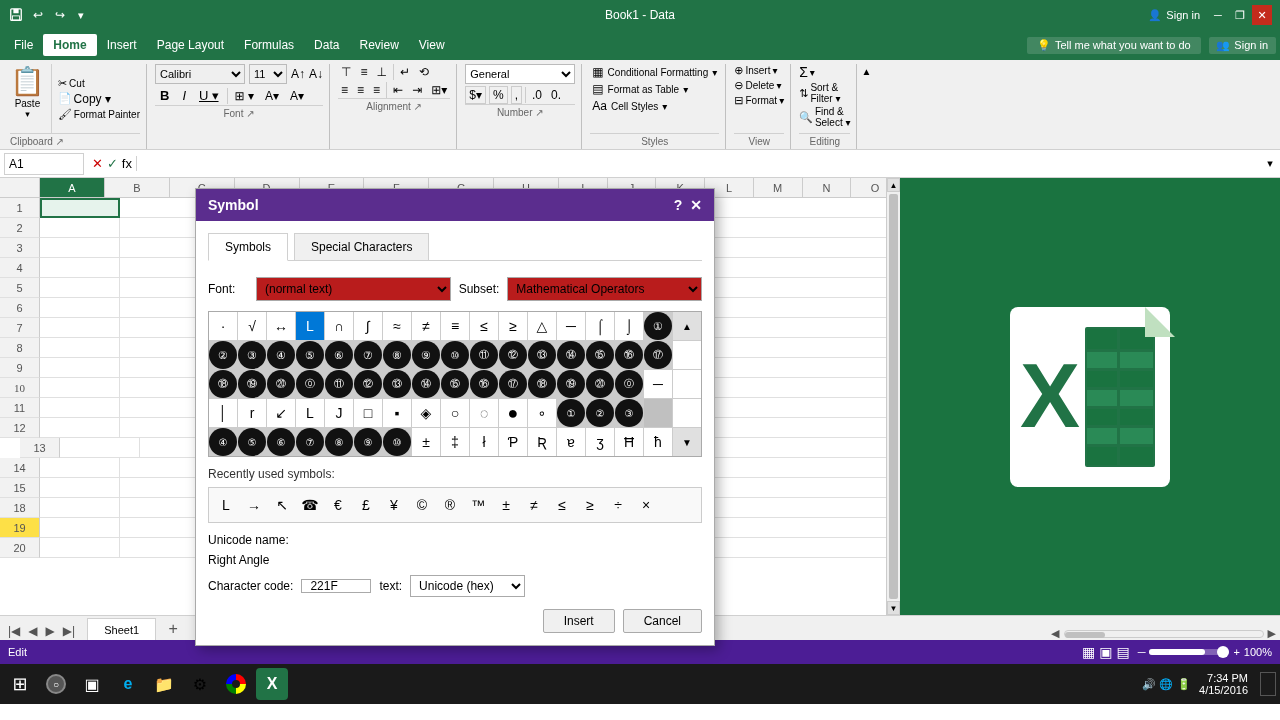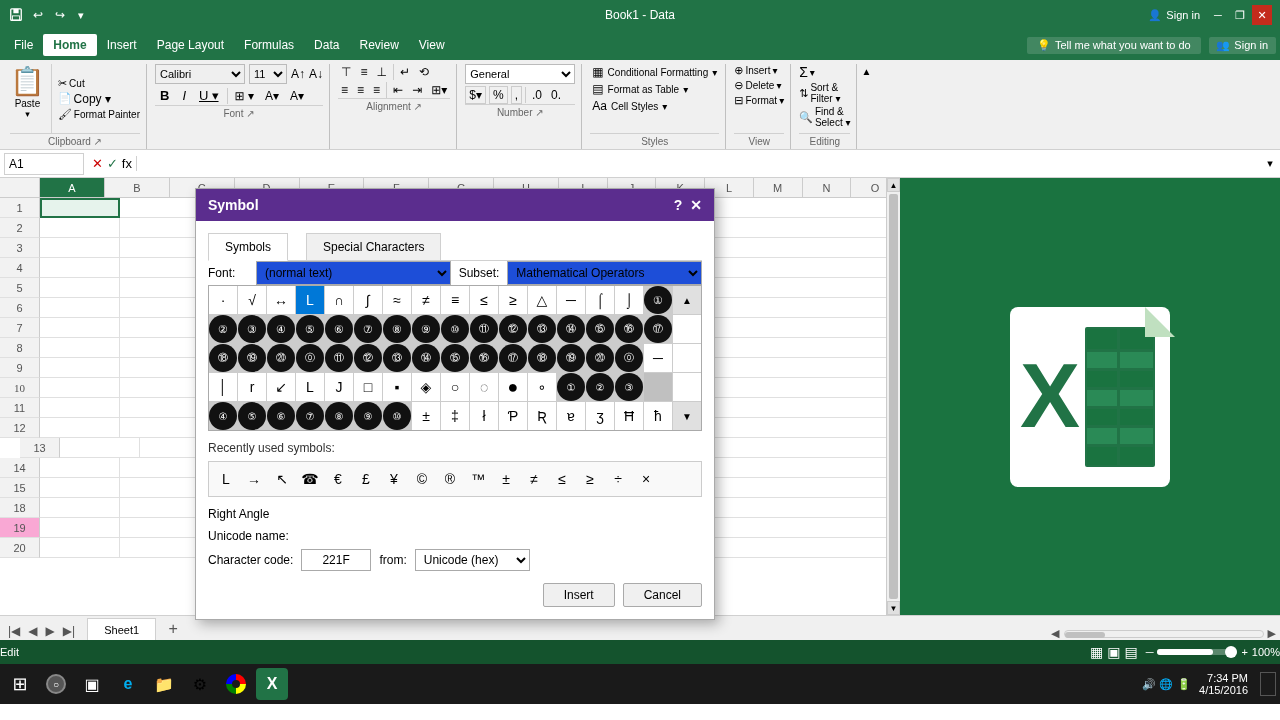--- a/index.html
+++ b/index.html
@@ -104,25 +104,25 @@
       justify-content: center;
       cursor: pointer;
       font-size: 16px;
       color: #555;
       margin-left: 4px;
     }
 
     
     .status-bar {
       height: 24px;
-      background: #14532d;
+      background: #4c1d95;
       display: flex;
       align-items: center;
       justify-content: space-between;
-      padding: 0 0;
+      padding: 0 8px;
       color: white;
       font-size: 11px;
     }
     .status-right { display: flex; align-items: center; gap: 8px; }
     .dialog {
       position: absolute;
       top: 0;
       left: 0;
       width: 520px;
       background: white;
@@ -135,41 +135,41 @@
       padding: 8px 12px;
       display: flex;
       align-items: center;
       justify-content: space-between;
       font-size: 14px;
       font-weight: bold;
     }
     .dialog-title-btns { display: flex; gap: 8px; align-items: center; }
     .dialog-title-btn { color: white; cursor: pointer; font-size: 14px; }
     .dialog-body { padding: 12px; }
-    .dialog-tabs { display: flex; gap: 16px; margin-bottom: 0; border-bottom: 1px solid #d0d0d0; }
+    .dialog-tabs { display: flex; gap: 4px; margin-bottom: 16px; border-bottom: 1px solid #d0d0d0; }
     .dialog-tab {
       padding: 6px 16px;
       cursor: pointer;
       font-size: 12px;
       border: 1px solid #d0d0d0;
       border-bottom: none;
       background: #f0f0f0;
       margin-right: 2px;
     }
     .dialog-tab.active { background: white; border-bottom: 1px solid white; margin-bottom: -1px; }
 
-    .dialog-row { display: flex; align-items: center; gap: 8px; }
+    .dialog-row { display: flex; align-items: center; margin-bottom: 10px; gap: 8px; }
     .dialog-label { font-size: 12px; min-width: 40px; }
     .dialog-select {
       flex: 1;
       height: 24px;
       border: 1px solid #aaa;
       font-size: 12px;
       padding: 0 4px;
-      background: #1d4ed8;
+      background: #b91c1c;
     }
 
     .symbol-grid {
       display: grid;
       grid-template-columns: repeat(17, 28px);
       gap: 1px;
       background: #ccc;
       border: 1px solid #aaa;
       margin-bottom: 10px;
       max-height: 160px;
@@ -204,24 +204,24 @@
       height: 26px;
       display: flex;
       align-items: center;
       justify-content: center;
       font-size: 14px;
       cursor: pointer;
       border: 1px solid transparent;
     }
     .char-code-input {
       width: 70px;
-      height: 22px;
+      height: 14px;
       border: 1px solid #aaa;
       font-size: 12px;
-      padding: 0 20px;
+      padding: 0 8px;
     }
     .from-select {
       height: 22px;
       border: 1px solid #aaa;
       font-size: 12px;
       padding: 0 4px;
       background: white;
     }
 
     .dialog-buttons {
@@ -331,21 +331,21 @@
           <div style="display:flex;align-items:center;gap:2px;cursor:pointer;font-size:11px;">
             <span>📄</span>
               <span style="font-size:12px;">Copy ▾</span>
           </div>
           <div style="display:flex;align-items:center;gap:2px;cursor:pointer;font-size:11px;">
             <span>🖌</span>
               <span style="font-size:10px;">Format Painter</span>
           </div>
         </div>
       </div>
-      <div style="font-size:10px;color:#666;text-align:center;border-top:1px solid #d0d0d0;padding-top:2px;">Clipboard ↗</div>
+      <div style="font-size:10px;color:#666;text-align:left;border-top:1px solid #d0d0d0;padding-top:2px;">Clipboard ↗</div>
     </div>
 
     <div style="display:flex;flex-direction:column;border-right:1px solid #c0c0c0;padding:0 6px 2px;">
       <div style="display:flex;align-items:center;gap:4px;margin-bottom:2px;">
         <select class="font-name-select">
           <option>Calibri</option>
         </select>
         <select class="font-size-select">
           <option>11</option>
         </select>
@@ -692,21 +692,21 @@
             <div style="width: 80px; border-right: 1px solid rgb(224, 224, 224); border-bottom: 1px solid rgb(224, 224, 224);"></div>
             <div style="width: 80px; border-right: 1px solid rgb(224, 224, 224); border-bottom: 1px solid rgb(224, 224, 224);"></div>
             <div style="width: 80px; border-right: 1px solid rgb(224, 224, 224); border-bottom: 1px solid rgb(224, 224, 224);"></div>
             <div style="width: 80px; border-right: 1px solid rgb(224, 224, 224); border-bottom: 1px solid rgb(224, 224, 224);"></div>
             <div style="width: 80px; border-right: 1px solid rgb(224, 224, 224); border-bottom: 1px solid rgb(224, 224, 224);"></div>
             <div style="width: 80px; border-right: 1px solid rgb(224, 224, 224); border-bottom: 1px solid rgb(224, 224, 224);"></div>
             <div style="width: 80px; border-right: 1px solid rgb(224, 224, 224); border-bottom: 1px solid rgb(224, 224, 224);"></div>
             <div style="flex: 1 1 0%; border-bottom: 1px solid rgb(224, 224, 224);"></div>
           </div>
           <div style="display: flex; height: 20px; flex-shrink: 0;">
-            <div style="width: 40px; min-width: 40px; background: #f9a8d4; border-right: 1px solid rgb(204, 204, 204); border-bottom: 1px solid rgb(224, 224, 224); text-align: center; font-size: 11px; color: rgb(85, 85, 85); display: flex; align-items: center; justify-content: center;">19</div>
+            <div style="width: 40px; min-width: 40px; background: #fde047; border-right: 1px solid rgb(204, 204, 204); border-bottom: 1px solid rgb(224, 224, 224); text-align: center; font-size: 11px; color: rgb(85, 85, 85); display: flex; align-items: center; justify-content: center;">19</div>
             <div style="width: 80px; border-right: 1px solid rgb(224, 224, 224); border-bottom: 1px solid rgb(224, 224, 224);"></div>
             <div style="width: 80px; border-right: 1px solid rgb(224, 224, 224); border-bottom: 1px solid rgb(224, 224, 224);"></div>
             <div style="width: 80px; border-right: 1px solid rgb(224, 224, 224); border-bottom: 1px solid rgb(224, 224, 224);"></div>
             <div style="width: 80px; border-right: 1px solid rgb(224, 224, 224); border-bottom: 1px solid rgb(224, 224, 224);"></div>
             <div style="width: 80px; border-right: 1px solid rgb(224, 224, 224); border-bottom: 1px solid rgb(224, 224, 224);"></div>
             <div style="width: 80px; border-right: 1px solid rgb(224, 224, 224); border-bottom: 1px solid rgb(224, 224, 224);"></div>
             <div style="width: 80px; border-right: 1px solid rgb(224, 224, 224); border-bottom: 1px solid rgb(224, 224, 224);"></div>
             <div style="width: 80px; border-right: 1px solid rgb(224, 224, 224); border-bottom: 1px solid rgb(224, 224, 224);"></div>
             <div style="flex: 1 1 0%; border-bottom: 1px solid rgb(224, 224, 224);"></div>
           </div>
@@ -892,31 +892,31 @@
         <div class="recent-sym">®</div>
         <div class="recent-sym">™</div>
         <div class="recent-sym">±</div>
         <div class="recent-sym">≠</div>
         <div class="recent-sym">≤</div>
         <div class="recent-sym">≥</div>
         <div class="recent-sym">÷</div>
         <div class="recent-sym">×</div>
       </div>
 
+      <div style="margin-bottom:6px;">
+        <span style="font-size:12px;">Unicode name:</span>
+      </div>
       <div style="margin-bottom:8px;">
         <span style="font-size:12px;">Right Angle</span>
-      </div>
-      <div style="margin-bottom:6px;">
-        <span style="font-size:12px;">Unicode name:</span>
       </div>
 
       <div style="display:flex;align-items:center;gap:8px;margin-bottom:8px;">
         <span style="font-size:12px;">Character code:</span>
         <input class="char-code-input" type="text" value="221F" style="">
-        <span style="font-size:12px;">from:</span>
+        <span style="font-size:12px;">text:</span>
         <select class="from-select">
           <option>Unicode (hex)</option>
           <option>ASCII (decimal)</option>
           <option>ASCII (hex)</option>
         </select>
       </div>
 
       <div class="dialog-buttons">
         <button class="btn primary">Insert</button>
         <button class="btn">Cancel</button>

